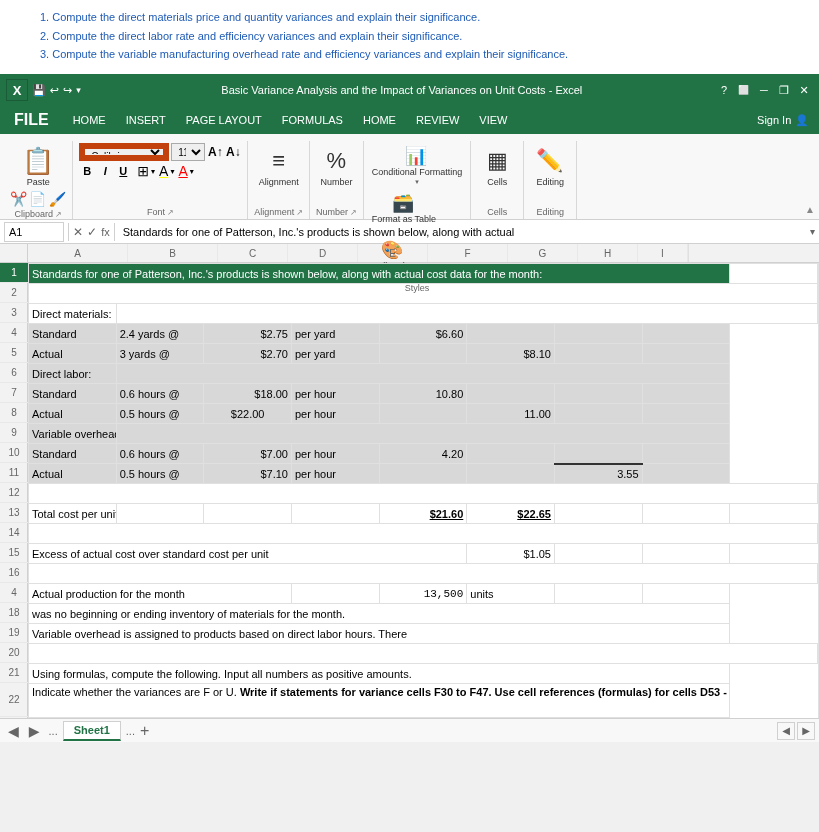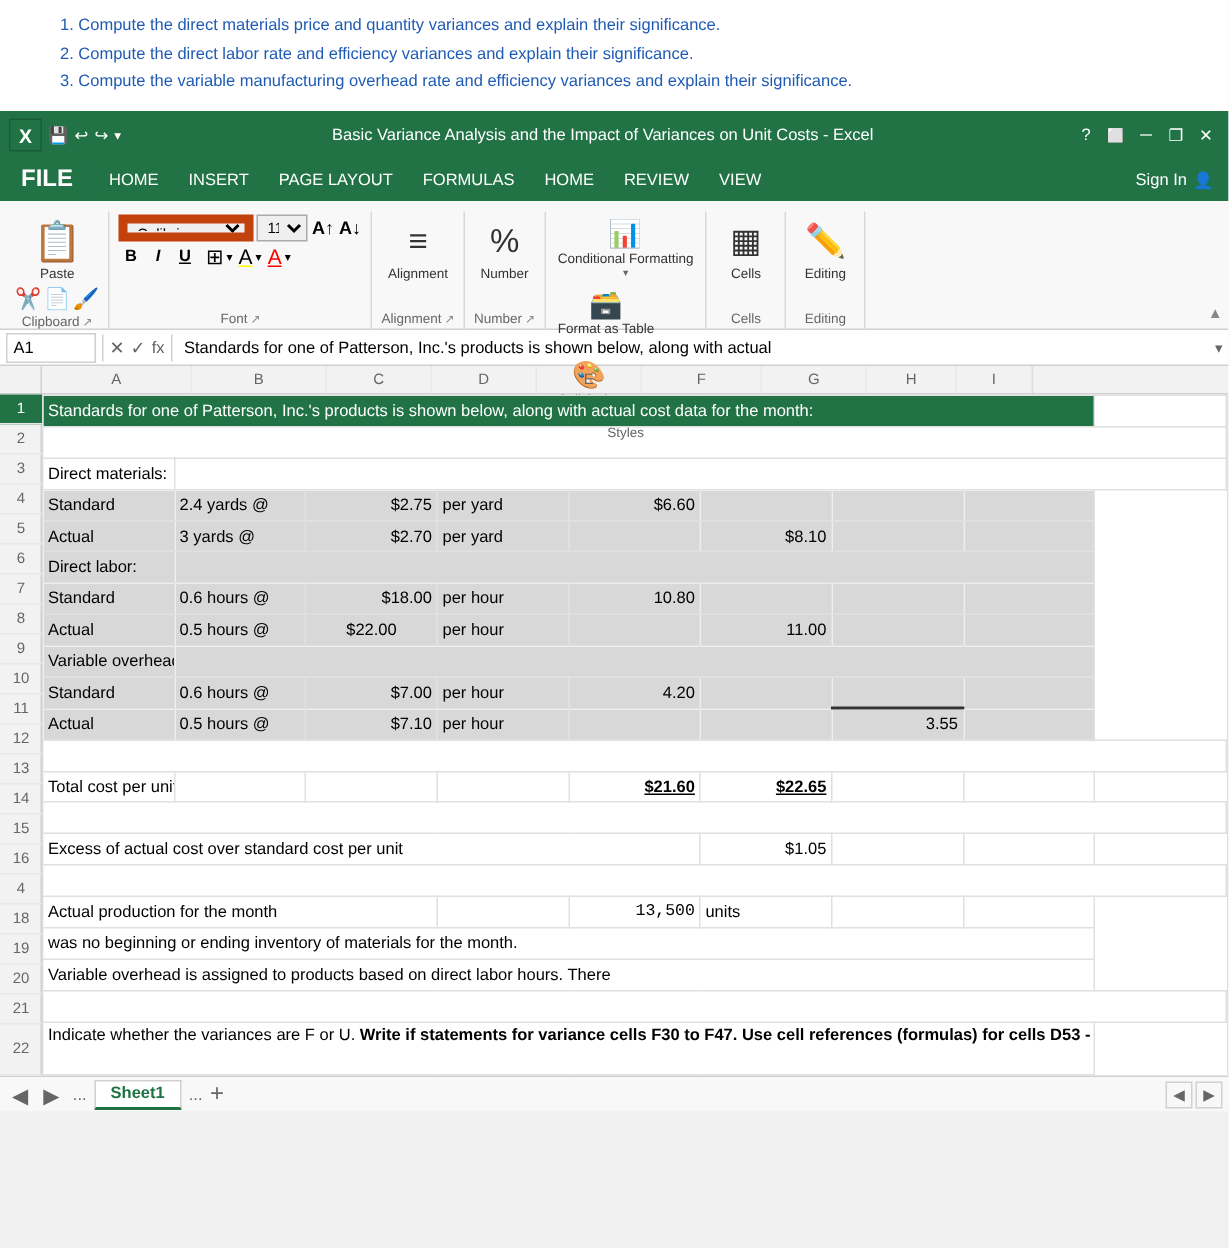--- a/index.html
+++ b/index.html
@@ -594,20 +594,23 @@
       </tr>
 
       <tr>
         <td colspan="8" style="border:1px solid #e0e0e0; height:20px; padding:0 3px;">Variable overhead is assigned to products based on direct labor hours. There</td>
       </tr>
 
       <tr>
         <td colspan="9" style="border:1px solid #e0e0e0; height:20px;"></td>
       </tr>
 
+      <tr>
+        <td colspan="8" style="border:1px solid #e0e0e0; height:20px; padding:0 3px;">Using formulas, compute the following.  Input all numbers as positive amounts.</td>
+      </tr>
 
       <tr>
         <td colspan="8" style="border:1px solid #e0e0e0; height:34px; padding:0 3px; vertical-align:top; padding-top:2px;">Indicate whether the variances are F or U. <strong>Write if statements for variance cells F30 to F47. Use cell references (formulas) for cells D53 - D60. Enter an  F or U to indicate the correct variance in cells F54 to F62.</strong></td>
       </tr>
     </tbody>
       </table>
     <div style="flex:1; background:white; border-left:1px solid #e0e0e0;"></div>
   </div>
 </div>
 

